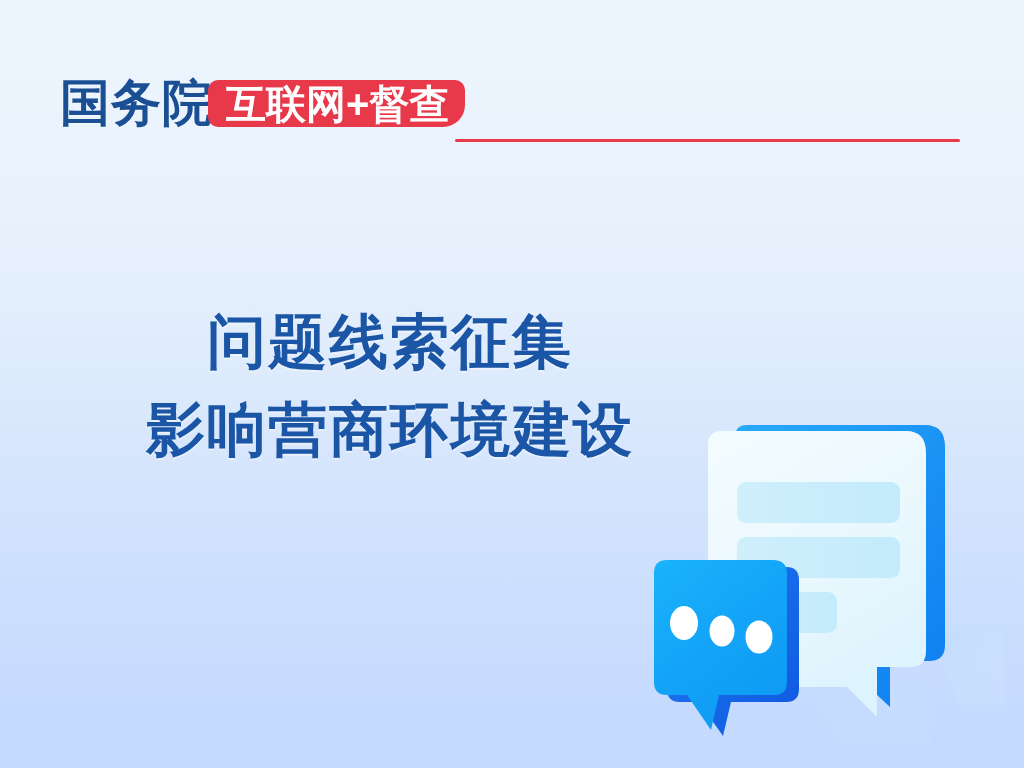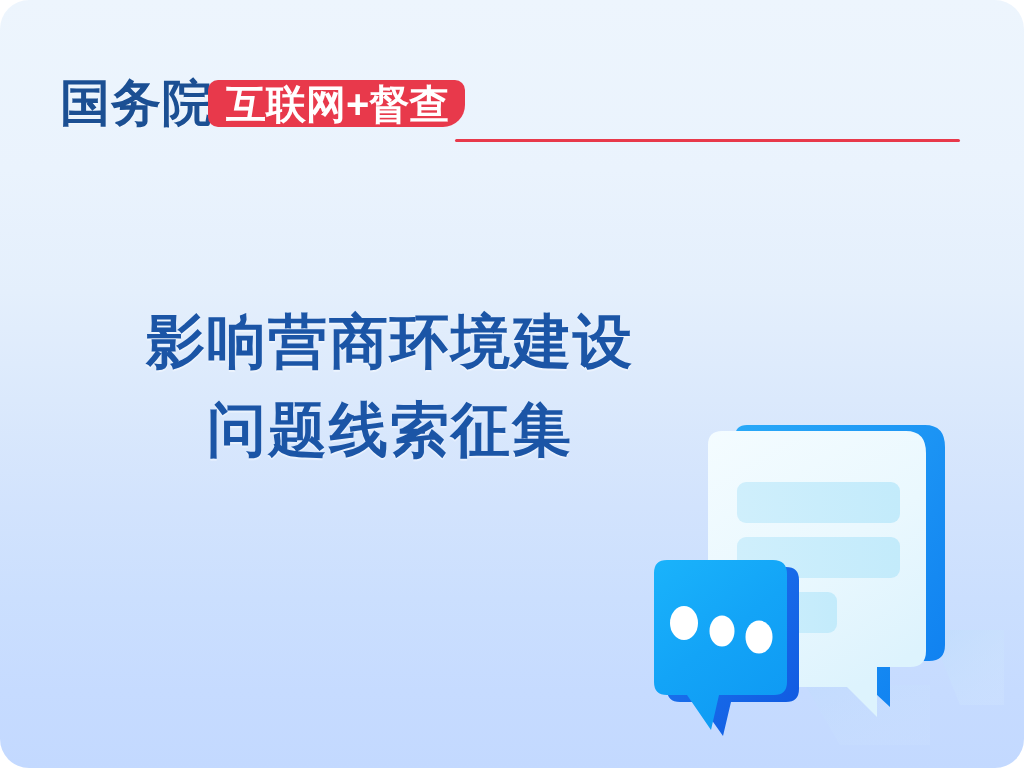--- a/index.html
+++ b/index.html
@@ -21,21 +21,20 @@
     background: linear-gradient(to bottom,
         #edf5fd 0%,
         #eaf3fd 22%,
         #e4effc 38%,
         #dbe9fc 52%,
         #d2e3fd 66%,
         #cbdffe 78%,
         #c6dbff 90%,
         #c3d9ff 100%);
     overflow: hidden;
-    border-radius: 29px;
   }
 
   
   .header {
     position: absolute;
     left: 0;
     top: 72px;
     width: 1024px;
     height: 80px;
   }
@@ -123,22 +122,22 @@
     <div class="org-name">国务院</div>
 
     <div class="badge">
       <span class="badge-text">互联网+督查</span>
     </div>
 
     <div class="header-rule"></div>
   </div>
 
   <div class="headline">
+    <div class="headline-line">问题线索征集</div>
     <div class="headline-line">影响营商环境建设</div>
-    <div class="headline-line">问题线索征集</div>
   </div>
 
   <div class="illustration">
     <svg viewBox="0 0 424 383" xmlns="http://www.w3.org/2000/svg">
       <defs>
         <linearGradient id="backFace" x1="0" y1="0" x2="0.45" y2="1">
           <stop offset="0%" stop-color="#f4fcff"></stop>
           <stop offset="55%" stop-color="#eaf8fe"></stop>
           <stop offset="100%" stop-color="#ddf3fd"></stop>
         </linearGradient>

